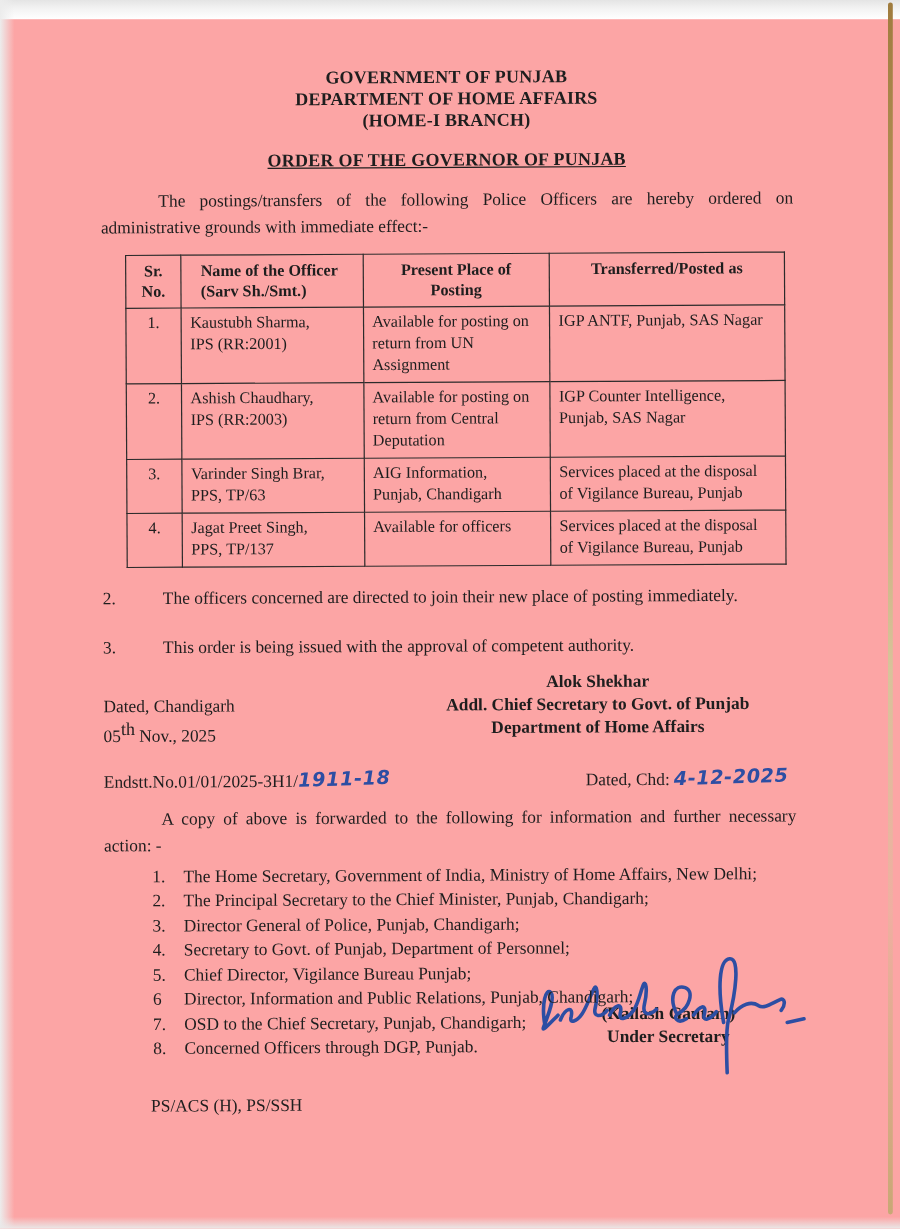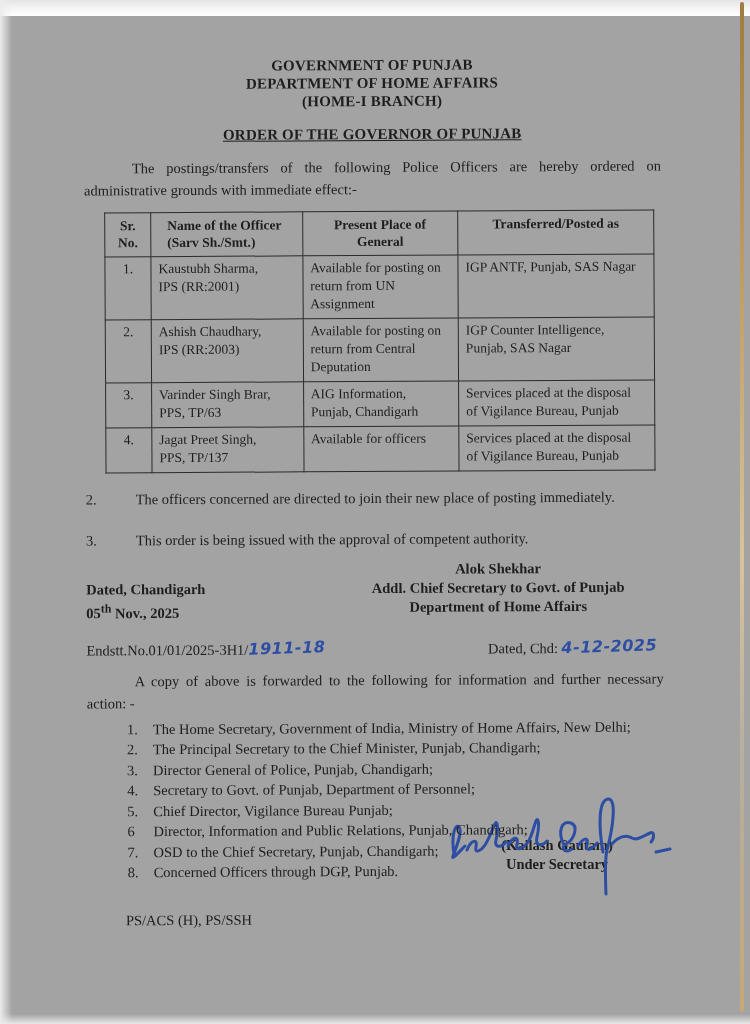--- a/index.html
+++ b/index.html
@@ -1,19 +1,19 @@
 <!DOCTYPE html>
 <html><head>
 <meta charset="utf-8">
 <style>
   html,body{margin:0;padding:0;background:#ffffff;}
   .page{
     position:relative;
     width:750px;height:1024px;
-    background:#a3a3a3;
+    background:#fca5a5;
     overflow:hidden;
     font-family:"Liberation Serif", serif;
     color:#1e1e1e;
   }
   
   .edge-top{position:absolute;top:0;left:0;right:0;height:16px;
     background:linear-gradient(180deg,#e4e4e4 0%,#f3f3f3 45%,#ffffff 100%);z-index:5;}
   .edge-left{position:absolute;top:0;left:0;bottom:0;width:12px;
     background:linear-gradient(90deg,#ececec 0%,rgba(255,255,255,0) 100%);z-index:5;}
   .edge-bottom{position:absolute;left:0;right:0;bottom:0;height:10px;
@@ -54,22 +54,22 @@
   .col-sr{width:34px;text-align:center;}
   .col-name{width:148px;}
   .col-present{width:160px;}
   .col-trans{width:200px;}
 
   .numbered-para{display:flex;margin-top:15px;font-size:14.5px;line-height:23px;}
   .numbered-para .pnum{width:50px;flex:0 0 50px;}
   .numbered-para .ptext{flex:1;text-align:justify;}
 
   .sign-row{display:flex;margin-top:9px;}
-  .dateline{font-weight:700;font-size:14.5px;line-height:19px;margin-top:19px;}
-  .dateline sup{font-size:12px;text-align:center;}
+  .dateline{font-weight:400;font-size:14.5px;line-height:19px;margin-top:19px;}
+  .dateline sup{font-size:15px;text-align:center;}
   .signatory{margin-left:auto;width:330px;text-align:center;font-weight:700;font-size:14.5px;line-height:19px;}
 
   .endstt-row{display:flex;align-items:baseline;margin-top:17px;font-size:14.5px;}
   .endstt-right{margin-left:auto;padding-right:6px;}
   .handwriting{
     font-family:"DejaVu Sans", sans-serif;
     font-style:italic;font-weight:700;
     color:#2d4ea3;font-size:16px;letter-spacing:.5px;
     display:inline-block;transform:rotate(-1.5deg) translateY(-1px);
   }
@@ -110,21 +110,21 @@
     <div class="para para-intro">The postings/transfers of the following Police Officers are hereby ordered on administrative grounds with immediate effect:-</div>
 
     <table class="order-table">
       <tbody>
           <tr>
         <th class="col-sr">Sr.
 No.</th>
         <th class="col-name th-name">Name of the Officer
 (Sarv Sh./Smt.)</th>
         <th class="col-present">Present Place of
-General</th>
+Posting</th>
         <th class="col-trans">Transferred/Posted as</th>
       </tr>
       <tr>
         <td class="col-sr">1.</td>
         <td>Kaustubh Sharma,
 IPS (RR:2001)</td>
         <td>Available for posting on
 return from UN
 Assignment</td>
         <td>IGP ANTF, Punjab, SAS Nagar</td>

